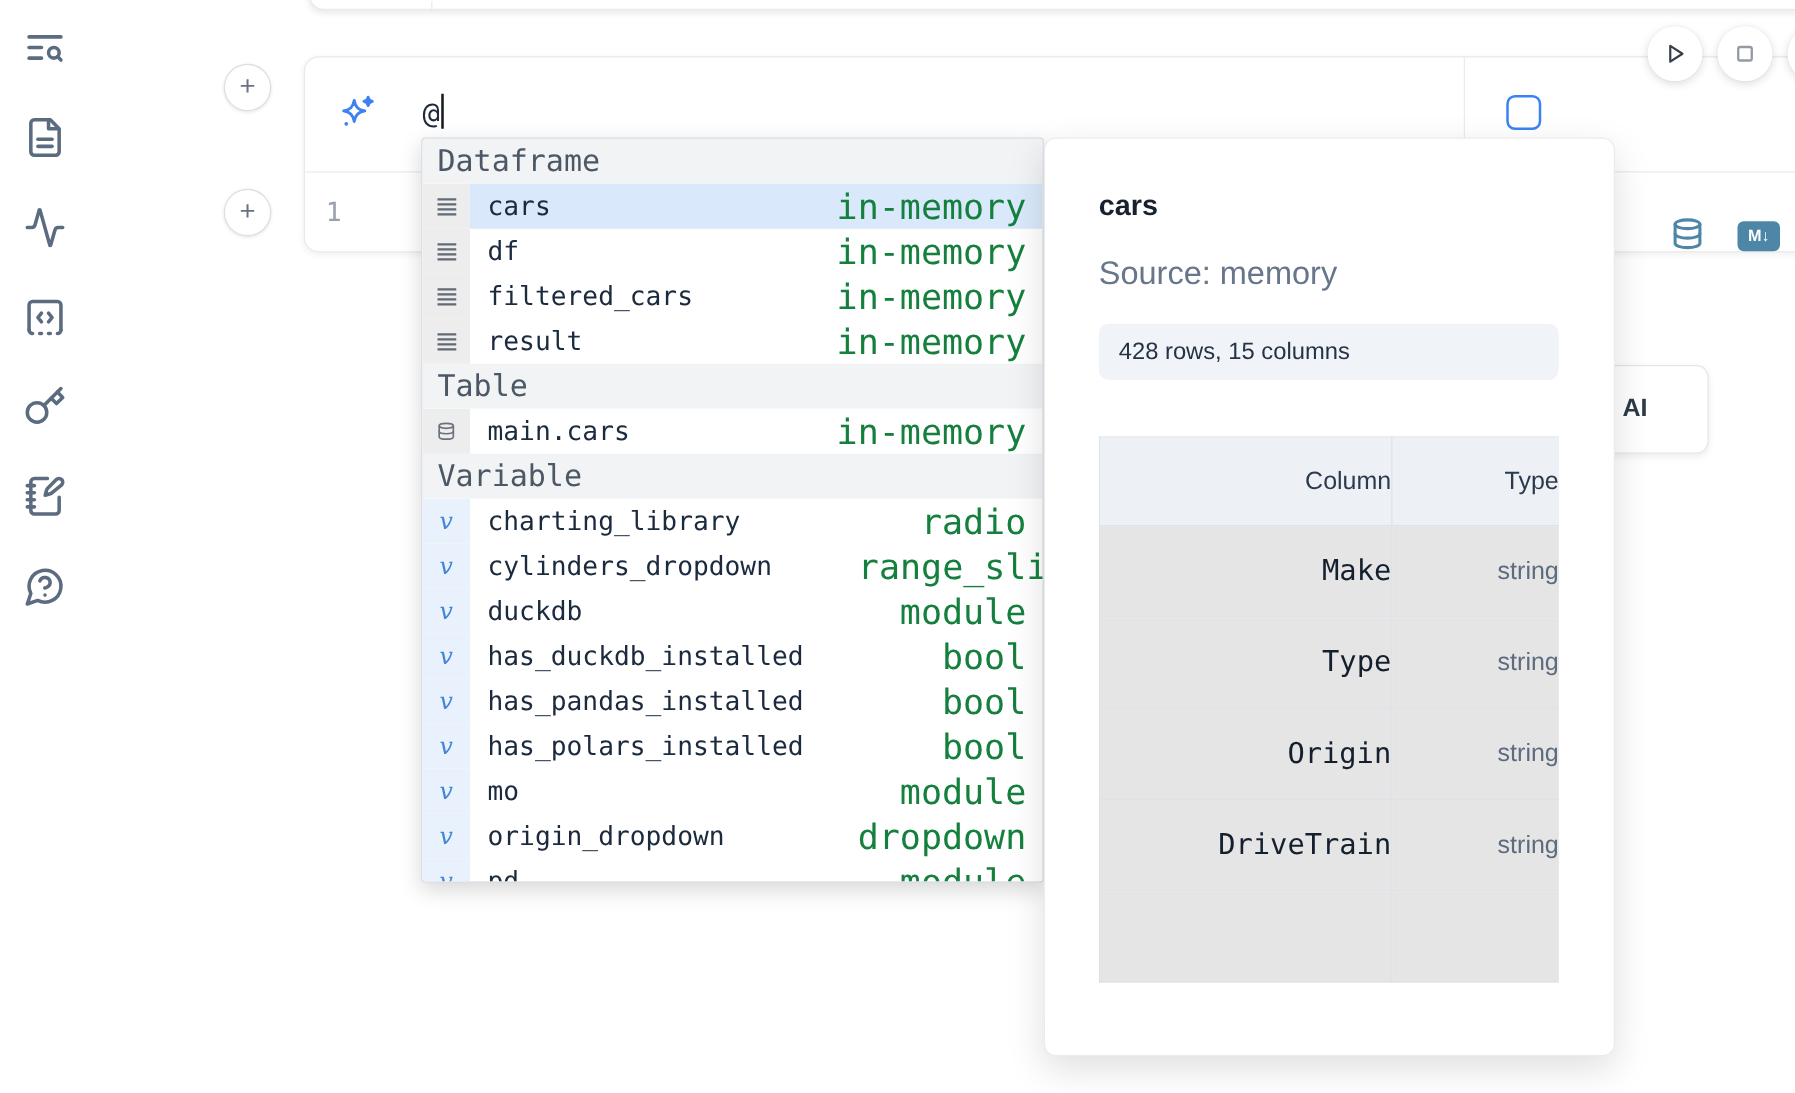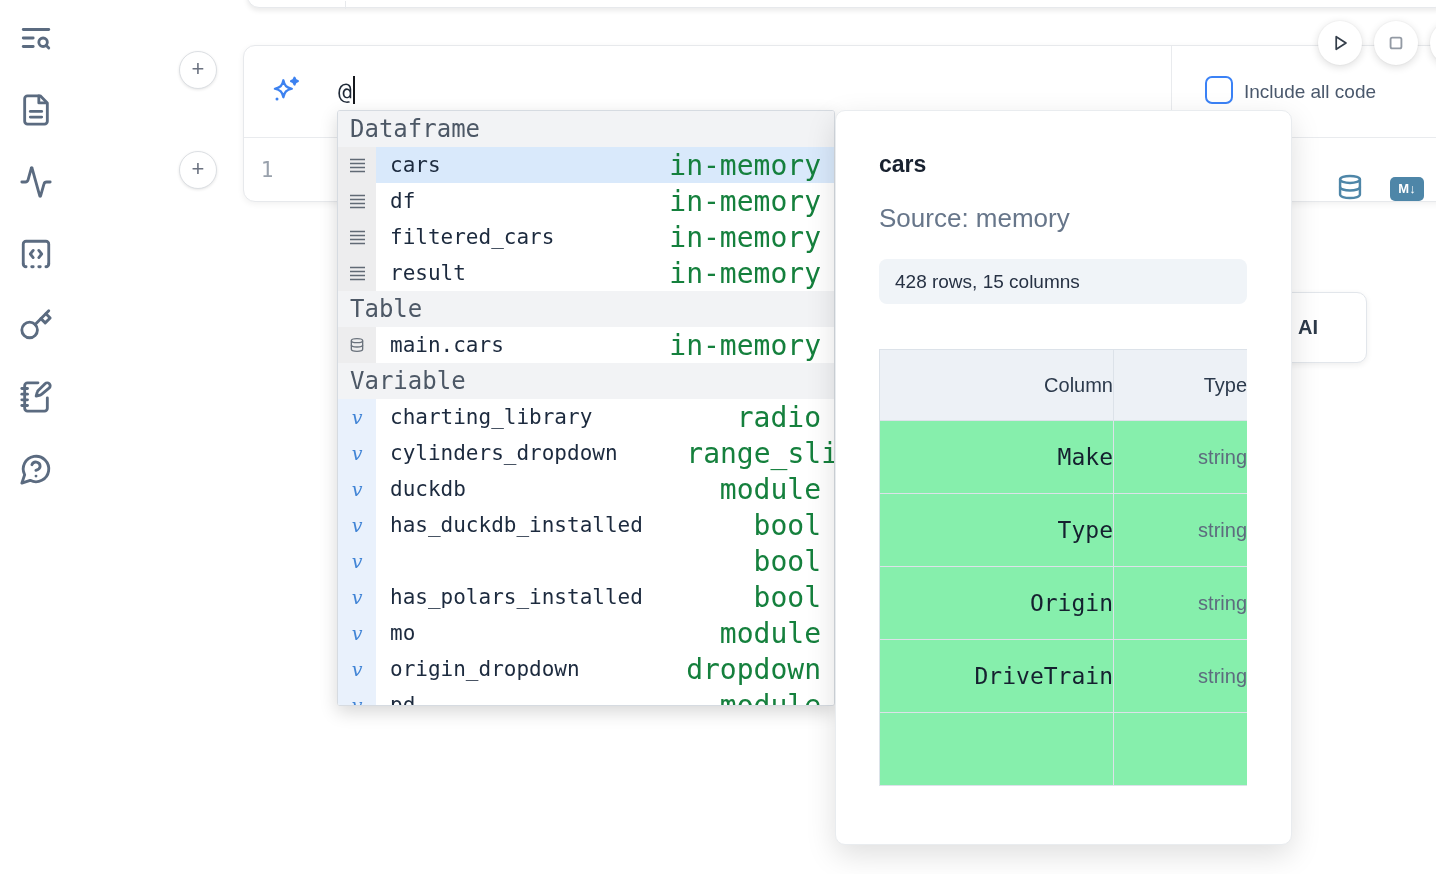--- a/index.html
+++ b/index.html
@@ -66,21 +66,21 @@
   #panel { position:absolute; left:835px; top:110px; width:457px; height:735px; background:#fff;
     border:1px solid #e9ecef; border-radius:10px; box-shadow:0 10px 30px rgba(0,0,0,.13); z-index:6; }
   #pv-title { position:absolute; left:43px; top:40px; font-size:23px; font-weight:bold; color:#18212f; }
   #pv-source { position:absolute; left:43px; top:92px; font-size:26px; color:#67768a; }
   #pv-badge { position:absolute; left:43px; top:148px; width:368px; height:45px; background:#f0f4f8;
     border-radius:8px; line-height:45px; padding-left:16px; font-size:19px; color:#273244; }
   #pv-table-wrap { position:absolute; left:43px; top:238px; width:368px; height:458px; overflow:hidden; }
   #pv-table { width:368px; border-collapse:collapse; table-layout:fixed; }
   #pv-table th, #pv-table td { border:1px solid #dce2e9; text-align:right; padding-left:15px; }
   #pv-table th { height:71px; background:#edf1f6; font-weight:normal; font-size:20px; color:#2c3a4c; }
-  #pv-table td { height:73px; background:#86efac; }
+  #pv-table td { height:73px; background:#e5e5e5; }
   #pv-table td.c0 { font-family:"DejaVu Sans Mono", monospace; font-size:23px; color:#15202f; }
   #pv-table td.c1 { font-size:20px; color:#5d6b7e; }
   #pv-table col.w0 { width:234px; } #pv-table col.w1 { width:134px; }
 
   
   #ai-btn { position:absolute; left:1240px; top:292px; width:127px; height:71px; background:#fff;
     border:1px solid #e2e6eb; border-radius:10px; box-shadow:0 2px 6px rgba(0,0,0,.07); z-index:4;
     font-size:20px; font-weight:bold; color:#2d3a49; line-height:69px; padding-left:57px; cursor:pointer; }
 </style>
 </head>
@@ -145,21 +145,20 @@
     <div id="sparkles">
       <svg viewBox="0 0 24 24" fill="none" stroke="#3d82f0" stroke-width="1.8" stroke-linejoin="round">
         <path d="M9.9 4.2c.9 4.4 2.4 5.9 6.8 6.8-4.4.9-5.9 2.4-6.8 6.8-.9-4.4-2.4-5.9-6.8-6.8 4.4-.9 5.9-2.4 6.8-6.8Z"></path>
         <path d="M18.8 2.2c.35 1.7 1 2.35 2.7 2.7-1.7.35-2.35 1-2.7 2.7-.35-1.7-1-2.35-2.7-2.7 1.7-.35 2.35-1 2.7-2.7Z" fill="#3d82f0"></path>
         <circle cx="4.8" cy="19.2" r="1.2" fill="#3d82f0" stroke="none"></circle>
       </svg>
     </div>
     <div id="prompt-text"><span>@</span><span id="caret"></span></div>
     <div id="prompt-divider"></div>
     <div id="include-box"></div>
-    <div id="include-label">Include all code</div>
     <div id="row-divider"></div>
     <div id="line-no">1</div>
     <div id="cell-db-icon">
       <svg viewBox="0 0 24 24" fill="none" stroke="#4e86a8" stroke-width="2.1" stroke-linecap="round">
         <ellipse cx="12" cy="5.5" rx="8.5" ry="3"></ellipse>
         <path d="M3.5 5.5v6.5c0 1.7 3.8 3 8.5 3s8.5-1.3 8.5-3V5.5"></path>
         <path d="M3.5 12v6.5c0 1.7 3.8 3 8.5 3s8.5-1.3 8.5-3V12"></path>
       </svg>
     </div>
     <div id="cell-md-icon">M↓</div>
@@ -274,20 +273,21 @@
         <div class="body">
           <span class="nm">has_duckdb_installed</span>
           <span class="tp">bool</span>
         </div>
       </div>
       <div class="ac-item var">
         <div class="gut">
           <span class="v-glyph">v</span>
         </div>
         <div class="body">
+          <span class="nm">has_pandas_installed</span>
           <span class="tp">bool</span>
         </div>
       </div>
       <div class="ac-item var">
         <div class="gut">
           <span class="v-glyph">v</span>
         </div>
         <div class="body">
           <span class="nm">has_polars_installed</span>
           <span class="tp">bool</span>

